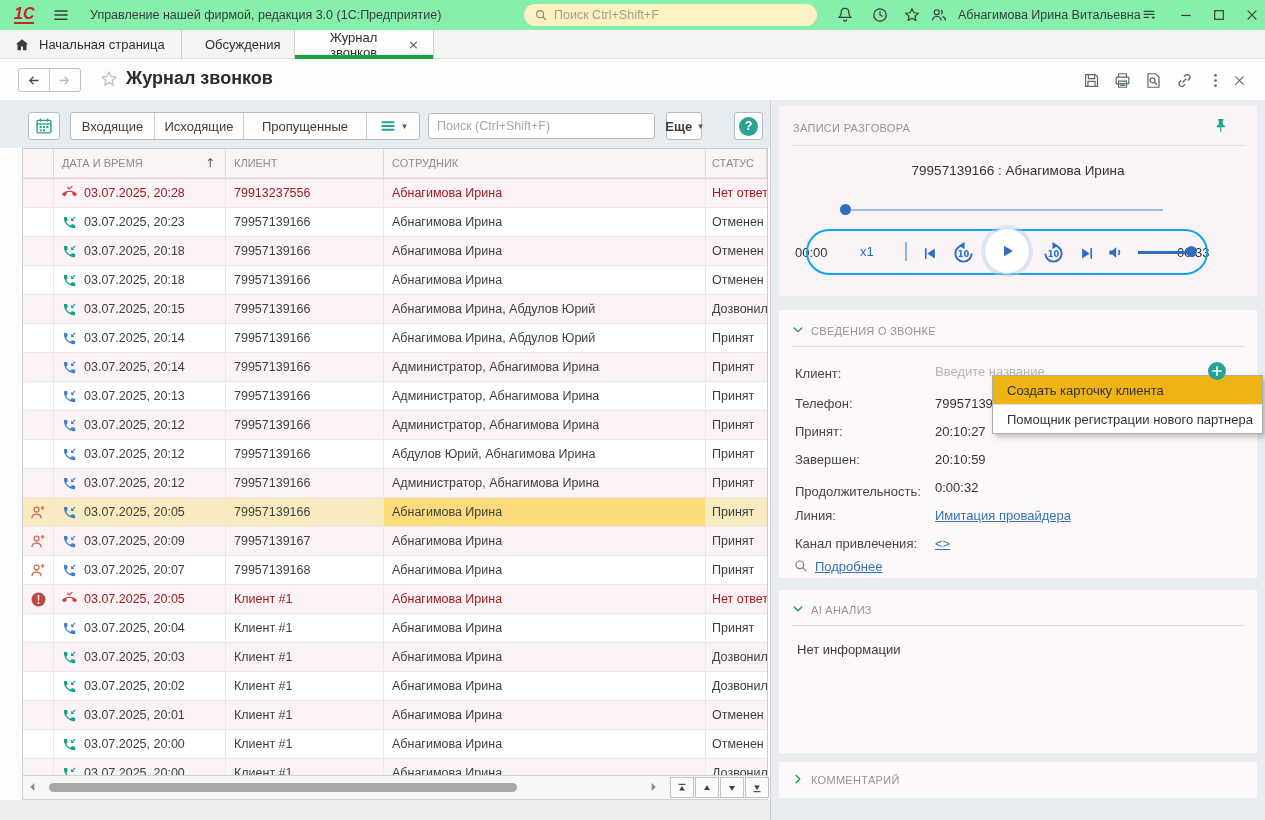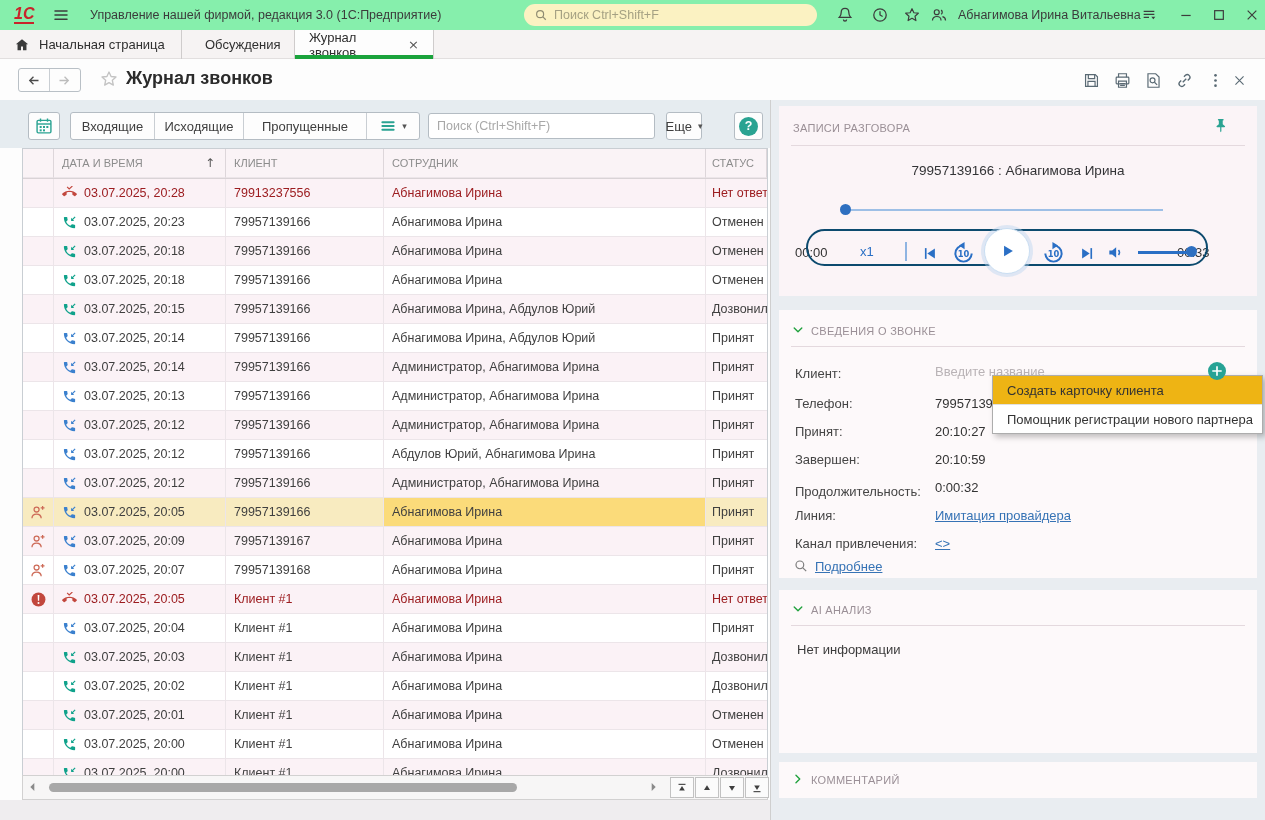--- a/index.html
+++ b/index.html
@@ -16,21 +16,21 @@
   .tb-title { position:absolute; left:90px; top:8px; font-size:12.5px; color:#3b3b3b; white-space:nowrap; }
   .tb-search { position:absolute; left:524px; top:4px; width:293px; height:22px; background:#fbf2c2; border-radius:12px; display:flex; align-items:center; padding:0 10px; }
   .tb-search .i { width:14px; height:14px; color:#8f8c72; margin-right:6px; }
   .tb-search input { border:none; background:transparent; outline:none; font:12.5px "Liberation Sans","DejaVu Sans",sans-serif; color:#6f6c55; width:240px; }
   .tb-search input::placeholder { color:#a5a183; }
   .tb-ic { position:absolute; top:6px; width:18px; height:18px; color:#3c3c3c; }
   .tb-user { position:absolute; left:958px; top:8px; font-size:12.5px; color:#3b3b3b; white-space:nowrap; }
   .winbtn { position:absolute; top:7px; width:16px; height:16px; color:#3c3c3c; }
 
   
-  .tabbar { position:absolute; left:0; top:30px; width:1265px; height:29px; background:#f6f3f3; border-bottom:1px solid #e2dfdf; }
+  .tabbar { position:absolute; left:0; top:30px; width:1265px; height:29px; background:#f6f3f3; border-bottom:1px solid #e2dfdf;text-align:center; }
   .tab { position:absolute; top:0; height:29px; display:flex; align-items:center; border-right:1px solid #cfcccc; font-size:13px; color:#2f2f2f; padding:0 14px; }
   .tab .i { width:16px; height:16px; margin-right:9px; color:#3a3a3a; }
   .tab-active { background:#fdfdfd; }
   .tab-green { position:absolute; left:0; bottom:0; height:4px; width:100%; background:#1aa33c; }
   .tab-close { margin-left:10px; color:#555; font-size:13px; line-height:13px; }
 
   
   .toolbar { position:absolute; left:0; top:59px; width:1265px; height:41px; background:#fdfdfd; }
   .navgroup { position:absolute; left:18px; top:9px; width:63px; height:24px; border:1px solid #b9c0c6; border-radius:3px; background:#fdfdfd; display:flex; }
   .navbtn { width:31px; height:22px; display:flex; align-items:center; justify-content:center; }
@@ -47,21 +47,21 @@
   .cal-btn { position:absolute; left:28px; top:12px; width:32px; height:28px; }
   .cal-btn .i { width:20px; height:20px; color:#2aa392; }
   .filter-group { position:absolute; left:70px; top:12px; height:28px; display:flex; border:1px solid #b4bcc3; border-radius:3px; background:#fdfdfd; overflow:hidden; }
   .fbtn { height:26px; border-right:1px solid #c9ced3; display:flex; align-items:center; justify-content:center; font-size:13px; color:#3e3e3e; }
   .fbtn:last-child { border-right:none; }
   .fbtn .i { width:18px; height:18px; color:#2aa392; margin-right:5px; }
   .fbtn .drop { font-size:9px; color:#555; }
   .cmd-search { position:absolute; left:428px; top:13px; width:227px; height:26px; background:#fff; border:1px solid #b4bcc3; border-radius:3px; display:flex; align-items:center; padding:0 8px; }
   .cmd-search input { border:none; outline:none; width:100%; font:12.5px "Liberation Sans","DejaVu Sans",sans-serif; color:#444; background:transparent; }
   .cmd-search input::placeholder { color:#a8a8a8; }
-  .more-btn { position:absolute; left:666px; top:12px; width:36px; height:28px; }
+  .more-btn { position:absolute; left:666px; top:12px; width:36px; height:28px;font-weight:bold; }
   .more-btn .drop { font-size:9px; color:#555; margin-left:6px; }
   .help-btn { position:absolute; left:734px; top:12px; width:29px; height:28px; }
   .help-circ { width:19px; height:19px; border-radius:50%; background:#2aa392; color:#fff; font-size:12.5px; font-weight:bold; display:flex; align-items:center; justify-content:center; }
 
   
   .table-wrap { position:absolute; left:22px; top:148px; width:746px; height:627px; border:1px solid #c9ced3; border-bottom:none; overflow:hidden; background:#fff; }
   .thead { display:flex; height:30px; background:#faf3f6; border-bottom:1px solid #d9d3d6; color:#8c8c8c; font-size:11px; }
   .thead .cell { display:flex; align-items:center; border-right:1px solid #ddd6da; }
   .trow { display:flex; height:29px; font-size:12.5px; color:#3f3f3f; }
   .trow.odd { background:#fbf2f6; }
@@ -101,21 +101,21 @@
   .sect-head { position:absolute; font-size:11px; color:#9a8f96; letter-spacing:.3px; }
   .sect-hr { position:absolute; left:12px; width:454px; height:1px; background:#e4d9de; }
   .chev { position:absolute; width:14px; height:14px; color:#1fa13c; }
   .pin { position:absolute; width:18px; height:18px; color:#2aa392; }
 
   
   .rec-title { position:absolute; left:0; top:57px; width:478px; text-align:center; font-size:13.5px; color:#333336; }
   .time-lbl { position:absolute; top:95px; font-size:13px; color:#333;margin-top:44px; }
   .prog-line { position:absolute; left:66px; top:103px; width:318px; height:2px; background:#9dbfe6; }
   .prog-dot { position:absolute; left:61px; top:98px; width:11px; height:11px; border-radius:50%; background:#2e6fc0; }
-  .pill { position:absolute; left:27px; top:123px; width:402px; height:37px; border:2px solid #0c4a6e; border-radius:23px; }
+  .pill { position:absolute; left:27px; top:123px; width:402px; height:46px; border:2px solid #0ea5e9; border-radius:23px; }
   .pill .i { position:absolute; color:#2a6fc5; }
   .speed { position:absolute; left:52px; top:13px; font-size:13px; color:#2a6fc5; }
   .pill-div { position:absolute; left:97px; top:11px; width:2px; height:19px; background:#8fb4e2; }
   .play-ring { position:absolute; left:176px; top:-3px; width:46px; height:46px; border-radius:50%; background:#fff; border:1px solid #cadef2; box-shadow:0 0 0 3px rgba(187,212,239,.45); display:flex; align-items:center; justify-content:center; }
   .play-ring .i { position:static; width:22px; height:22px; color:#2a6fc5; }
   .vol-line { position:absolute; left:330px; top:20px; width:56px; height:2.5px; background:#2a6fc5; }
   .vol-dot { position:absolute; left:378px; top:15px; width:11px; height:11px; border-radius:50%; background:#2e6fc0; }
 
   
   .frow { position:absolute; left:16px; font-size:13px; color:#454545; white-space:nowrap; }

